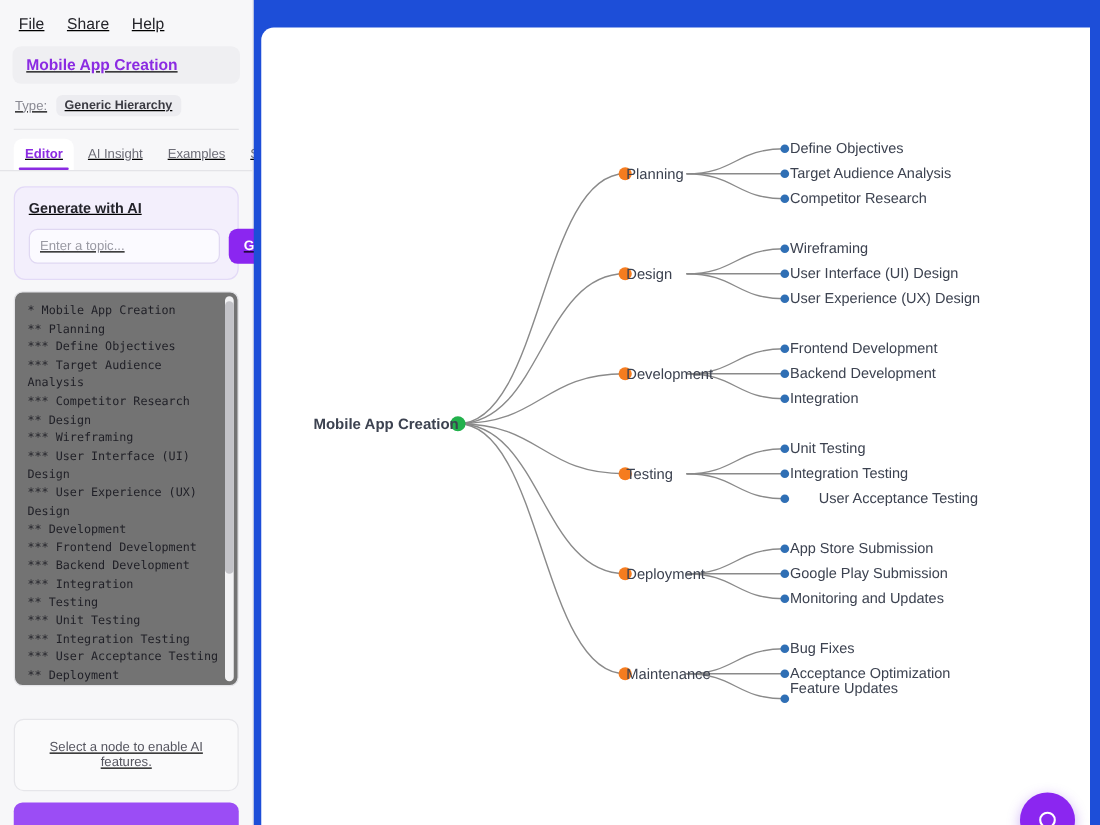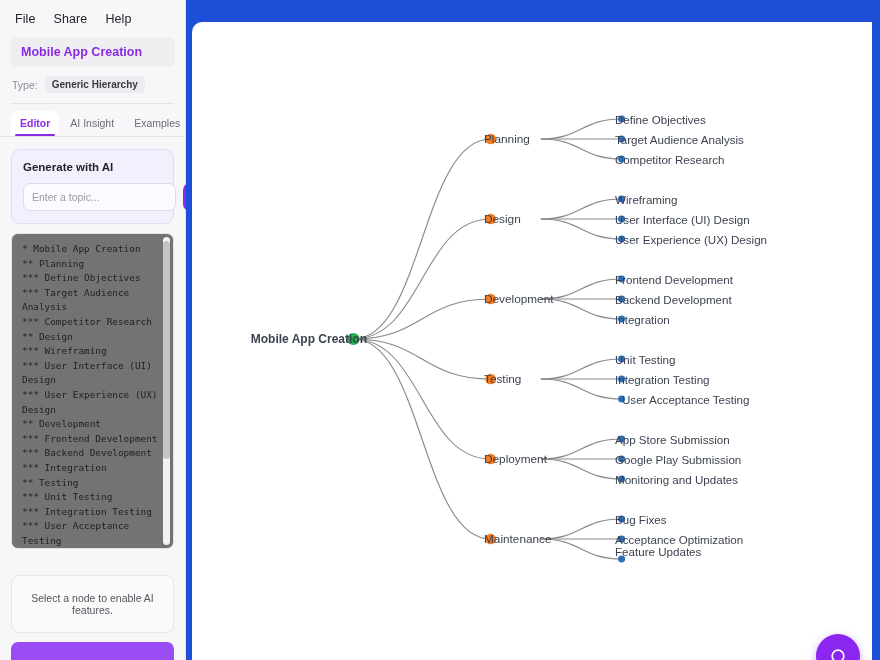--- a/index.html
+++ b/index.html
@@ -6,25 +6,26 @@
   html, body {
     width: 880px; height: 660px;
     overflow: hidden;
     font-family: "Liberation Sans", sans-serif;
     background: #f2f2f4;
   }
   #app { position: relative; width: 880px; height: 660px; display: flex; }
 
   
   .left-panel {
-    width: 186px; height: 660px;
+    width: 203px; height: 660px;
     background: #f7f7f9;
     border-right: 1px solid #e2e2e6;
     display: flex; flex-direction: column;
     position: relative;
+    text-decoration: underline;
   }
   .menubar {
     display: flex; gap: 18px;
     padding: 12px 0 9px 15px;
     font-size: 12.5px; color: #24242a;
   }
   .menubar .mi { cursor: default; letter-spacing: .1px; }
 
   .title-field {
     margin: 2px 10px 0 10px;
@@ -308,21 +309,21 @@
           <div class="node-label " style="top: 177px; left: 423px;">Wireframing</div>
           <div class="node-label " style="top: 197px; left: 423px;">User Interface (UI) Design</div>
           <div class="node-label " style="top: 217px; left: 423px;">User Experience (UX) Design</div>
           <div class="node-label branch" style="top: 197px; left: 292px;">Design</div>
           <div class="node-label " style="top: 257px; left: 423px;">Frontend Development</div>
           <div class="node-label " style="top: 277px; left: 423px;">Backend Development</div>
           <div class="node-label " style="top: 297px; left: 423px;">Integration</div>
           <div class="node-label branch" style="top: 277px; left: 292px;">Development</div>
           <div class="node-label " style="top: 337px; left: 423px;">Unit Testing</div>
           <div class="node-label " style="top: 357px; left: 423px;">Integration Testing</div>
-          <div class="node-label " style="top: 377px; left: 430px;">User Acceptance Testing</div>
+          <div class="node-label " style="top: 377px; left: 446px;">User Acceptance Testing</div>
           <div class="node-label branch" style="top: 357px; left: 292px;">Testing</div>
           <div class="node-label " style="top: 417px; left: 423px;">App Store Submission</div>
           <div class="node-label " style="top: 437px; left: 423px;">Google Play Submission</div>
           <div class="node-label " style="top: 457px; left: 423px;">Monitoring and Updates</div>
           <div class="node-label branch" style="top: 437px; left: 292px;">Deployment</div>
           <div class="node-label " style="top: 497px; left: 423px;">Bug Fixes</div>
           <div class="node-label " style="top: 517px; left: 423px;">Acceptance Optimization</div>
           <div class="node-label " style="top: 529px; left: 423px;">Feature Updates</div>
           <div class="node-label branch" style="top: 517px; left: 292px;">Maintenance</div>
           <div class="node-label root" style="top: 317px; right: 505px;">Mobile App Creation</div>

